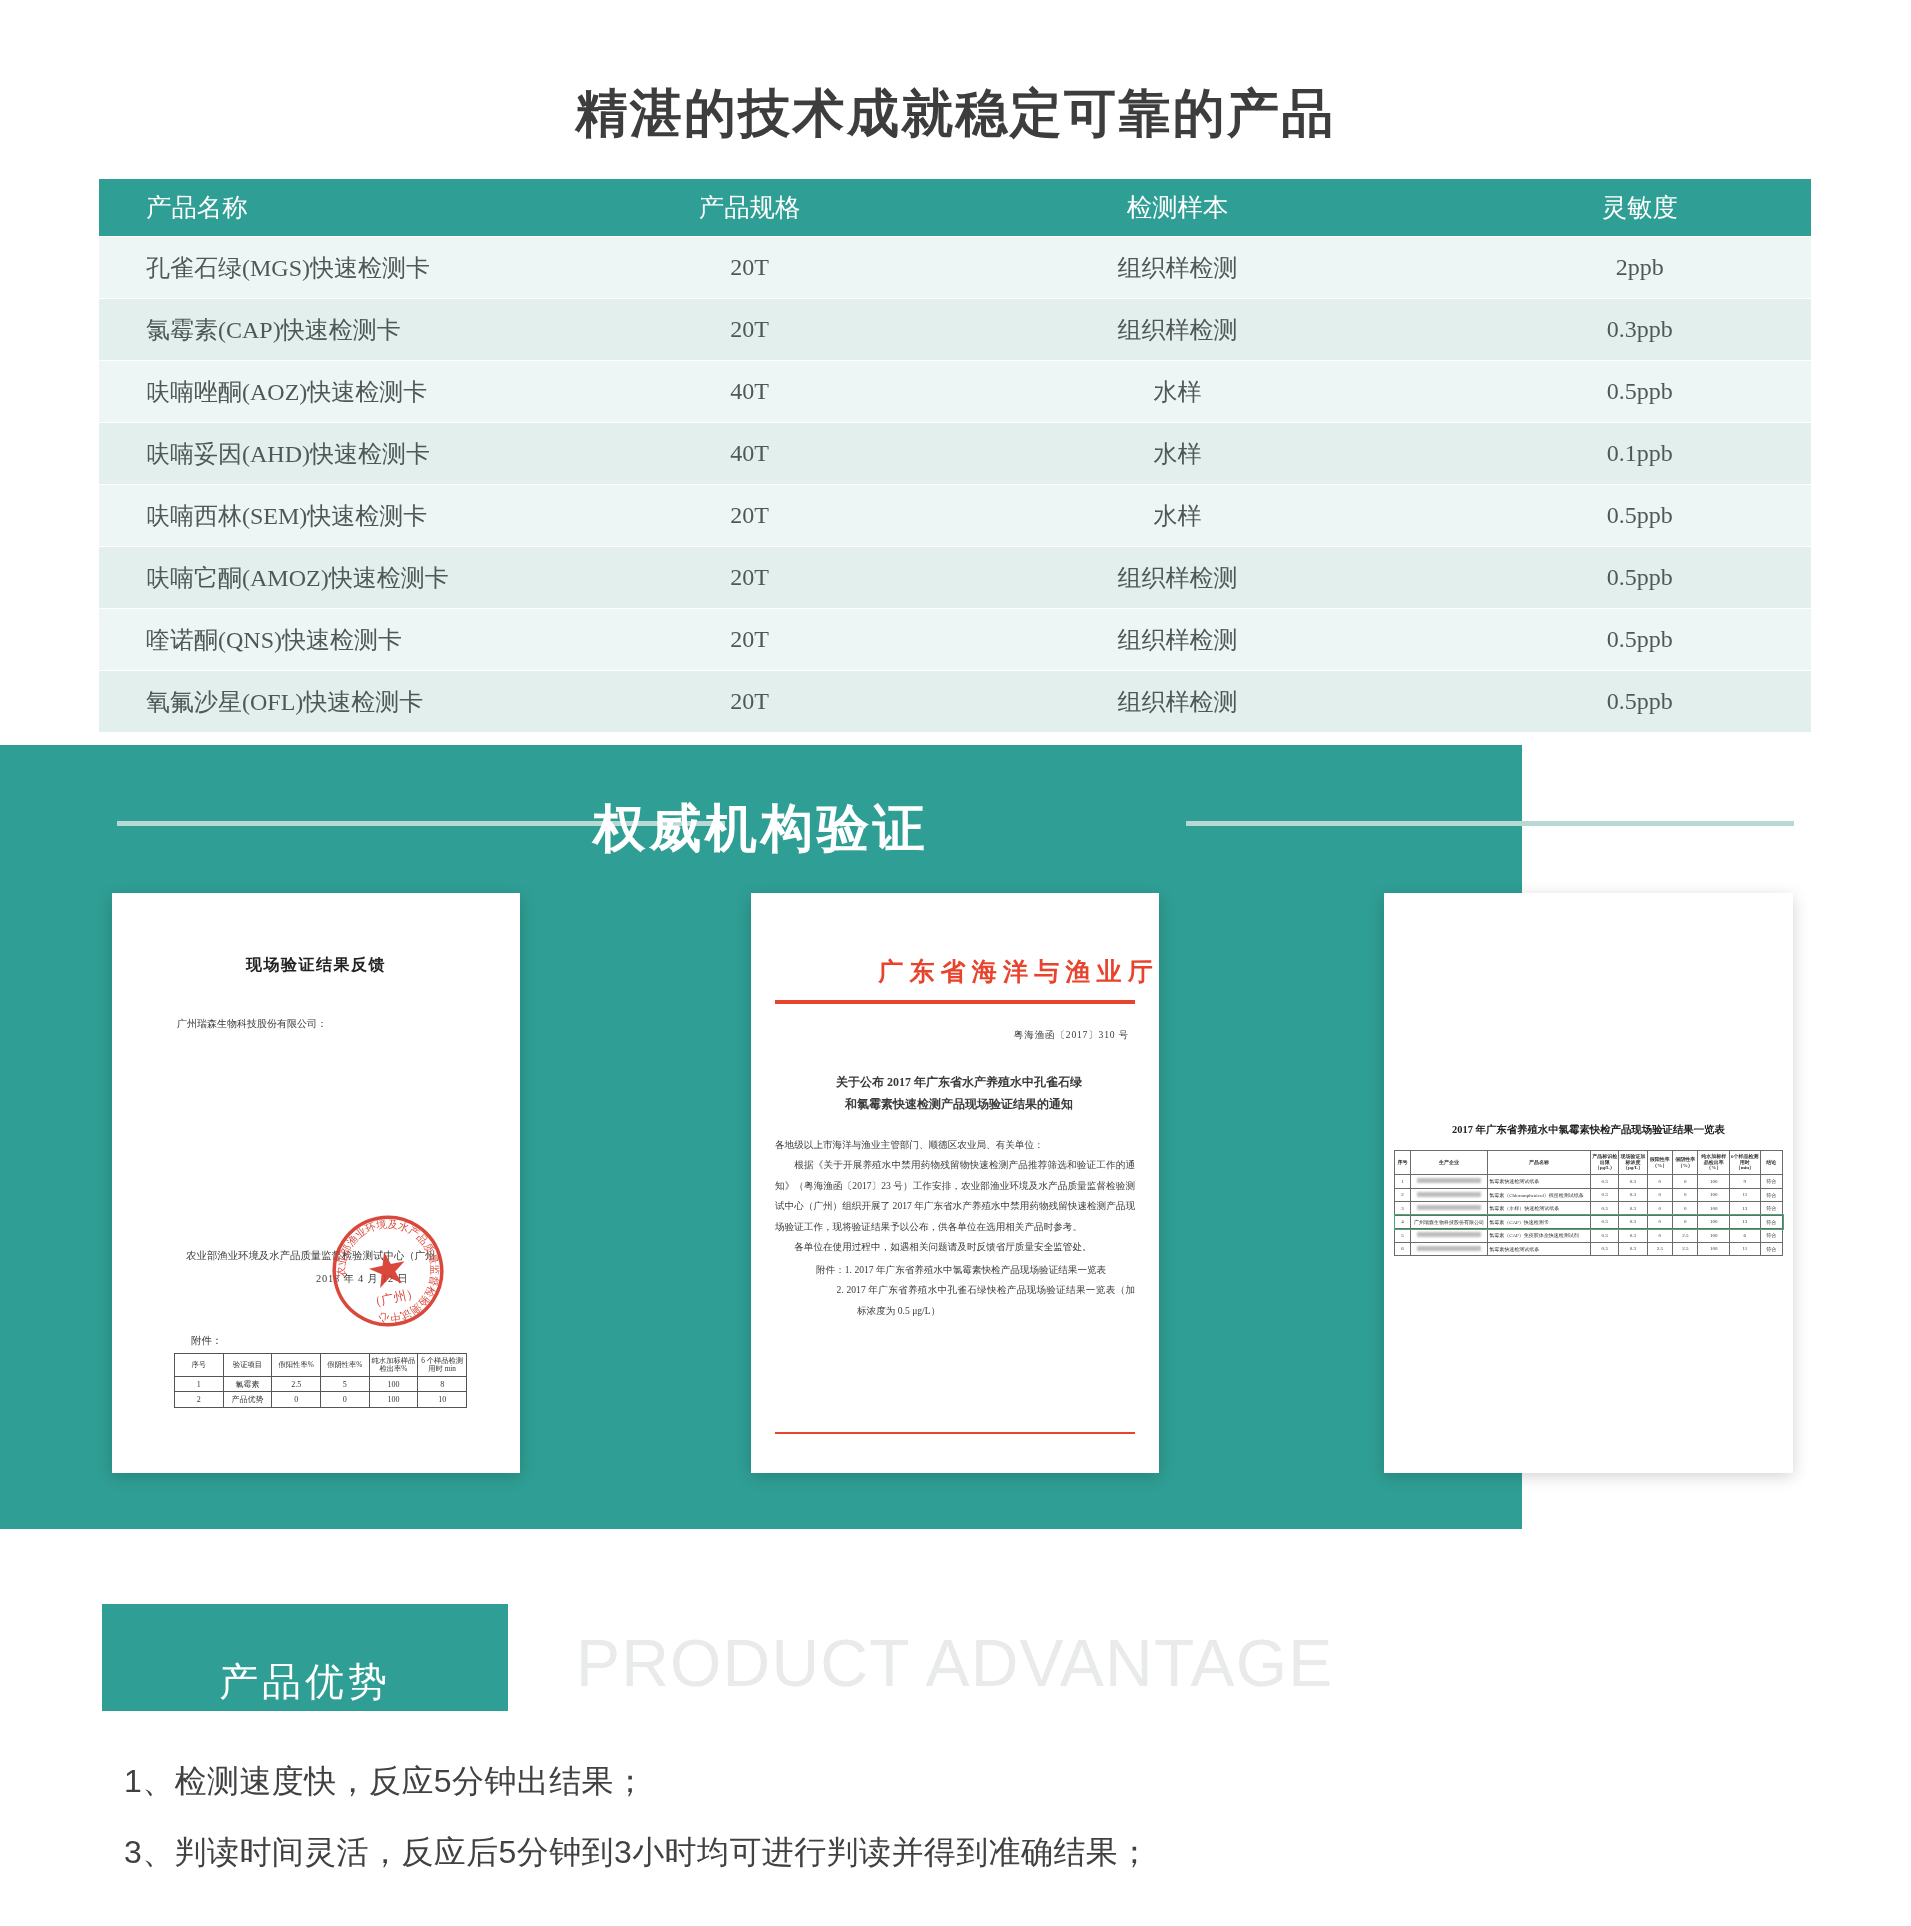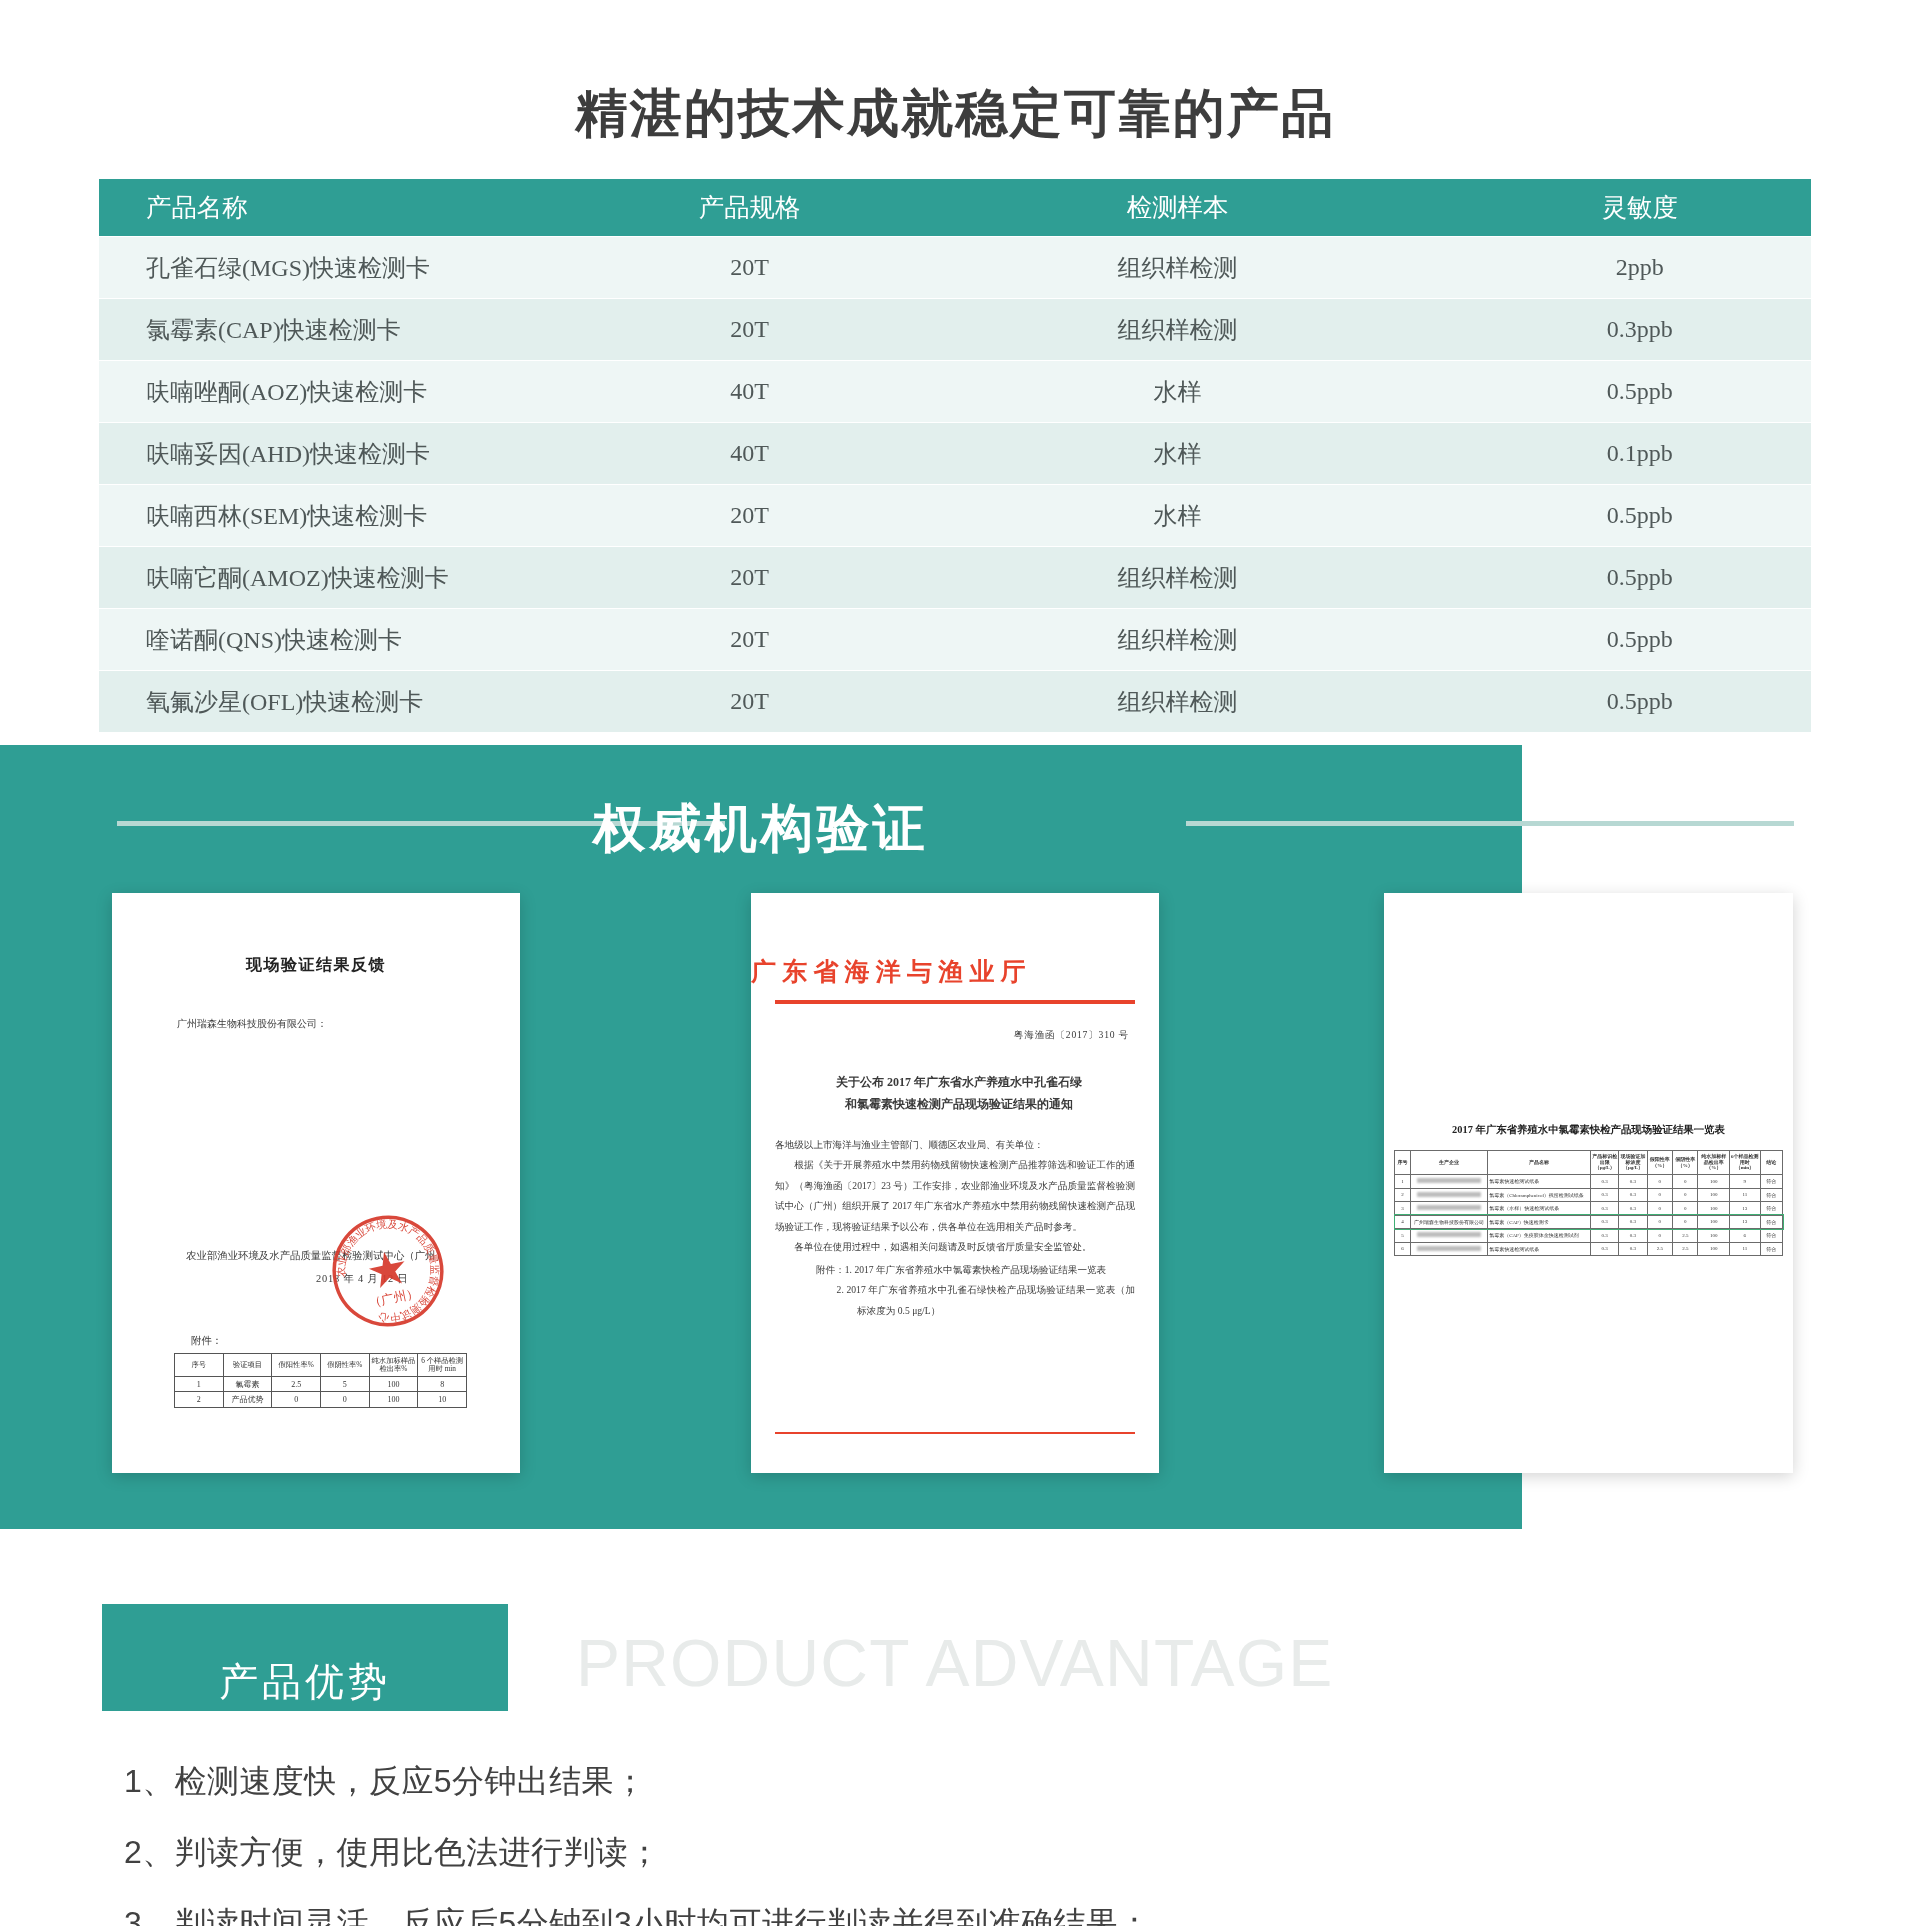--- a/index.html
+++ b/index.html
@@ -57,21 +57,21 @@
   .d1-signer{position:absolute;top:356px;left:0;width:100%;text-align:center;font-size:10.4px;}
   .d1-date{position:absolute;top:379px;left:204px;font-size:10.4px;letter-spacing:0.8px;}
   .d1-stamp{position:absolute;left:218px;top:320px;width:116px;height:116px;transform:rotate(-12deg);opacity:.92;}
   .d1-att-label{position:absolute;top:441px;left:79px;font-size:10.4px;}
   .d1-table{position:absolute;top:460px;left:62px;width:293px;border:0.8px solid #555;border-collapse:collapse;table-layout:fixed;}
   .d1-table th,.d1-table td{border:0.4px solid #555;text-align:center;font-weight:400;color:#333;}
   .d1-table th{height:23px;font-size:7.3px;line-height:8.5px;padding:0.8px;}
   .d1-table td{height:15.4px;font-size:8px;}
 
   
-  .d2-agency{position:absolute;top:62px;left:0;width:100%;text-align:left;
+  .d2-agency{position:absolute;top:62px;left:0;width:100%;text-align:right;
     font-size:25px;font-weight:700;color:var(--red);letter-spacing:6.2px;}
   .d2-redbar{position:absolute;top:107px;left:24px;right:24px;height:3.5px;background:var(--red);}
   .d2-docnum{position:absolute;top:136px;right:30px;font-size:9.6px;letter-spacing:0.8px;}
   .d2-title{position:absolute;top:179px;left:0;width:100%;text-align:center;
     font-size:12px;font-weight:700;line-height:21.6px;padding-left:8px;}
   .d2-body{position:absolute;top:242px;left:24px;right:24px;font-size:9.6px;line-height:20.4px;text-align:justify;}
   .d2-body .para{text-indent:2em;}
   .d2-att1{margin-top:2.3px;padding-left:82px;text-indent:-41px;}
   .d2-att2{padding-left:82px;text-indent:-20.4px;}
   .d2-redline{position:absolute;top:539px;left:24px;right:24px;height:2.3px;background:var(--red);}
@@ -348,18 +348,17 @@
     </article>
   </section>
 
   <div class="adv-box">
     <span>产品优势</span>
   </div>
   <div class="adv-watermark">PRODUCT ADVANTAGE</div>
 
   <ul class="adv-list">
       <li>1、检测速度快，反应5分钟出结果；</li>
-      <li>2、判读方便，使用比色法进行判读；</li>
       <li>3、判读时间灵活，反应后5分钟到3小时均可进行判读并得到准确结果；</li>
     </ul>
 
 </div>
 
 
 </body></html>

